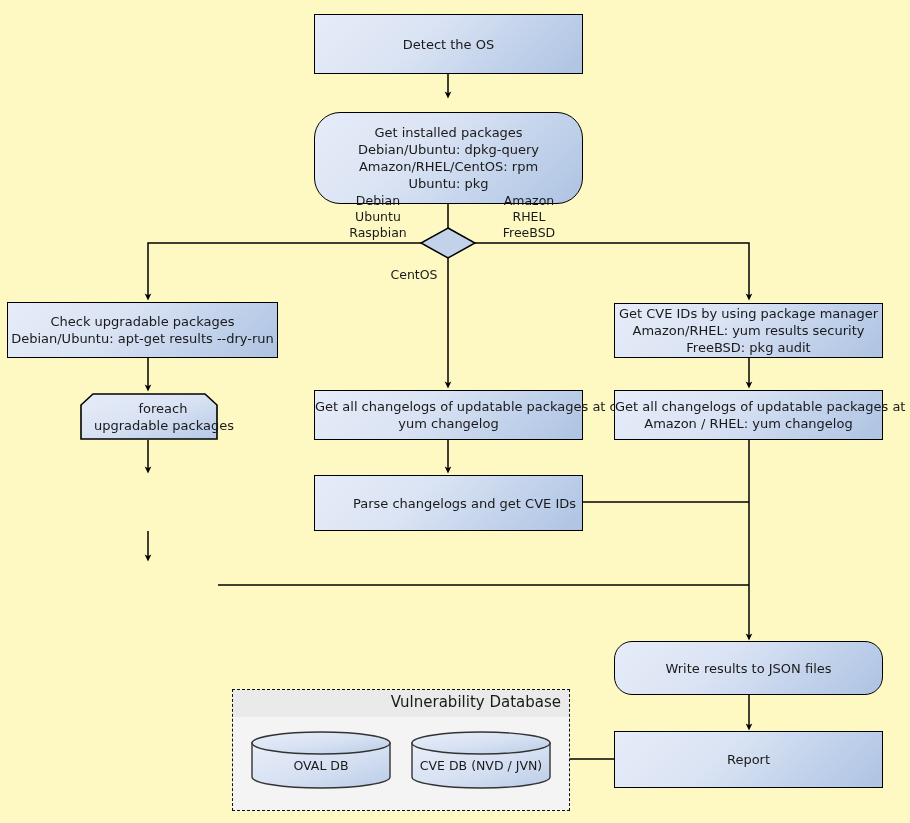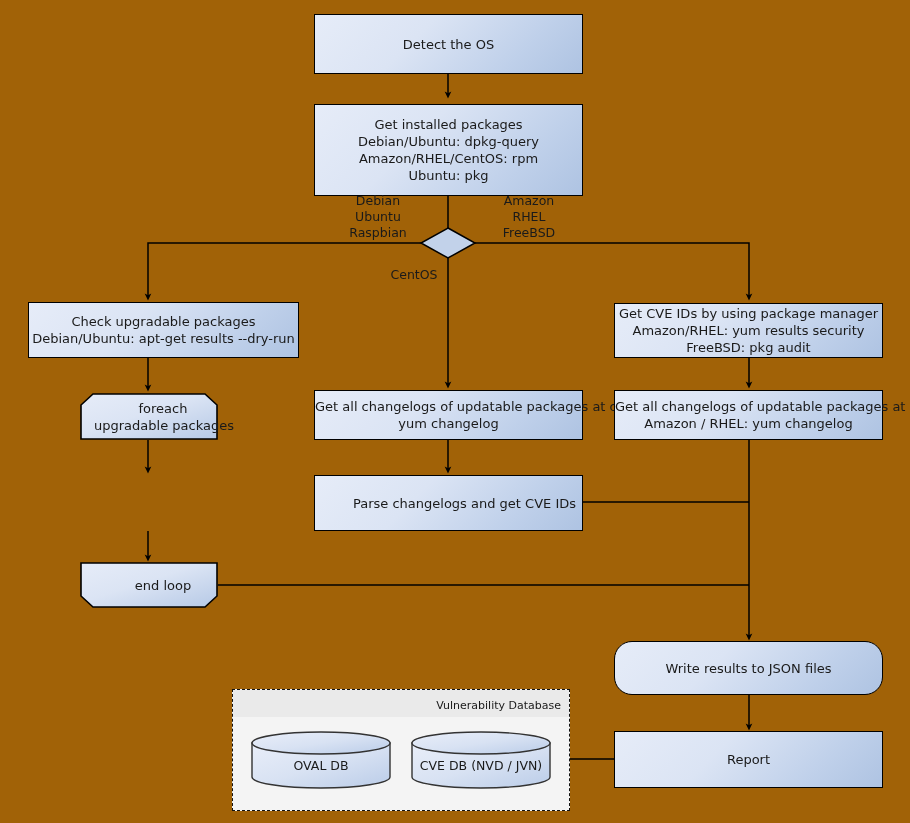--- a/index.html
+++ b/index.html
@@ -7,21 +7,21 @@
     padding: 0;
     background: #ffffff;
   }
   body {
     font-family: "DejaVu Sans", sans-serif;
   }
   #canvas {
     position: relative;
     width: 910px;
     height: 823px;
-    background: #a16207;
+    background: #fef9c3;
     overflow: hidden;
   }
   svg#wires {
     position: absolute;
     left: 0;
     top: 0;
     width: 910px;
     height: 823px;
     pointer-events: none;
   }
@@ -70,24 +70,23 @@
   .dbgroup {
     position: absolute;
     box-sizing: border-box;
     border: 1.8px dashed #111111;
     background: #f4f4f4;
   }
   .dbgroup-title {
     position: absolute;
     right: 8px;
     top: 3px;
-    font-size: 11px;
-    color: #1a1a1a;
-    white-space: nowrap;
-    margin-top: 6px;
+    font-size: 15px;
+    color: #1a1a1a;
+    white-space: nowrap;
   }
   .dbgroup-titlebar {
     position: absolute;
     left: 0; top: 0;
     width: 100%;
     height: 27px;
     background: #eaeaea;
   }
   .cylinder {
     position: absolute;
@@ -143,21 +142,21 @@
       <path d="M570,759 L614,759"></path>
     </g>
 
     <polygon points="448,228 475,243 448,258 421,243" fill="#c2d2ea" stroke="#000000" stroke-width="1.5"></polygon>
   </svg>
 
   <div class="node proc" style="left:314px; top:14px; width:269px; height:60px;">
     <span class="txt">Detect the OS</span>
   </div>
 
-  <div class="node proc" style="left:314px; top:104px; width:269px; height:92px;">
+  <div class="node proc" style="left:314px; top:112px; width:269px; height:92px;border-radius:26px;">
     <div class="txt">
       <div>Get installed packages</div>
       <div>Debian/Ubuntu: dpkg-query</div>
       <div>Amazon/RHEL/CentOS: rpm</div>
       <div>Ubuntu: pkg</div>
     </div>
   </div>
 
   <div class="edgelabel" style="left:338px; top:193px; width:80px; ">
     <div>Debian</div>
@@ -166,21 +165,21 @@
   </div>
 
   <div class="edgelabel" style="left:489px; top:193px; width:80px; text-align:center;">
     <div>Amazon</div>
     <div>RHEL</div>
     <div>FreeBSD</div>
   </div>
 
   <div class="edgelabel" style="left:386px; top:267px; width:56px; text-align:center;">CentOS</div>
 
-  <div class="node proc" style="left:28px; top:302px; width:271px; height:56px;">
+  <div class="node proc" style="left:7px; top:302px; width:271px; height:56px;">
     <div class="txt">
       <div>Check upgradable packages</div>
       <div>Debian/Ubuntu: apt-get results --dry-run</div>
     </div>
   </div>
 
   <div class="node loopstart" style="left:80px; top:393px; width:138px; height:47px;">
     <svg class="shape" viewBox="0 0 138 47" preserveAspectRatio="none">
       <path d="M1,46 L1,12 L13,1 L125,1 L137,12 L137,46 Z" fill="url(#gradLoopA)" stroke="#000000" stroke-width="1.6" vector-effect="non-scaling-stroke"></path>
       <defs>
@@ -191,33 +190,20 @@
         </linearGradient>
       </defs>
     </svg>
     <div class="txt">
       <div>foreach</div>
       <div>upgradable  packages</div>
     </div>
   </div>
 
 
-  <div class="node loopend" style="left:80px; top:562px; width:138px; height:46px;">
-    <svg class="shape" viewBox="0 0 138 46" preserveAspectRatio="none">
-      <path d="M1,1 L137,1 L137,34 L125,45 L13,45 L1,34 Z" fill="url(#gradLoopB)" stroke="#000000" stroke-width="1.6" vector-effect="non-scaling-stroke"></path>
-      <defs>
-        <linearGradient id="gradLoopB" x1="0" y1="0" x2="1" y2="1">
-          <stop offset="0" stop-color="#e6ecf8"></stop>
-          <stop offset="0.45" stop-color="#dbe4f4"></stop>
-          <stop offset="1" stop-color="#b6c9e6"></stop>
-        </linearGradient>
-      </defs>
-    </svg>
-    <div class="txt">end loop</div>
-  </div>
 
   <div class="node proc" style="left:314px; top:390px; width:269px; height:50px; overflow:visible;">
     <div class="txt" style="overflow:visible;">
       <div>Get all changelogs of updatable packages at once</div>
       <div>yum changelog</div>
     </div>
   </div>
 
   <div class="node proc" style="left:314px; top:475px; width:269px; height:56px;padding-left:32px;">
     <span class="txt">Parse changelogs and get CVE IDs</span>

